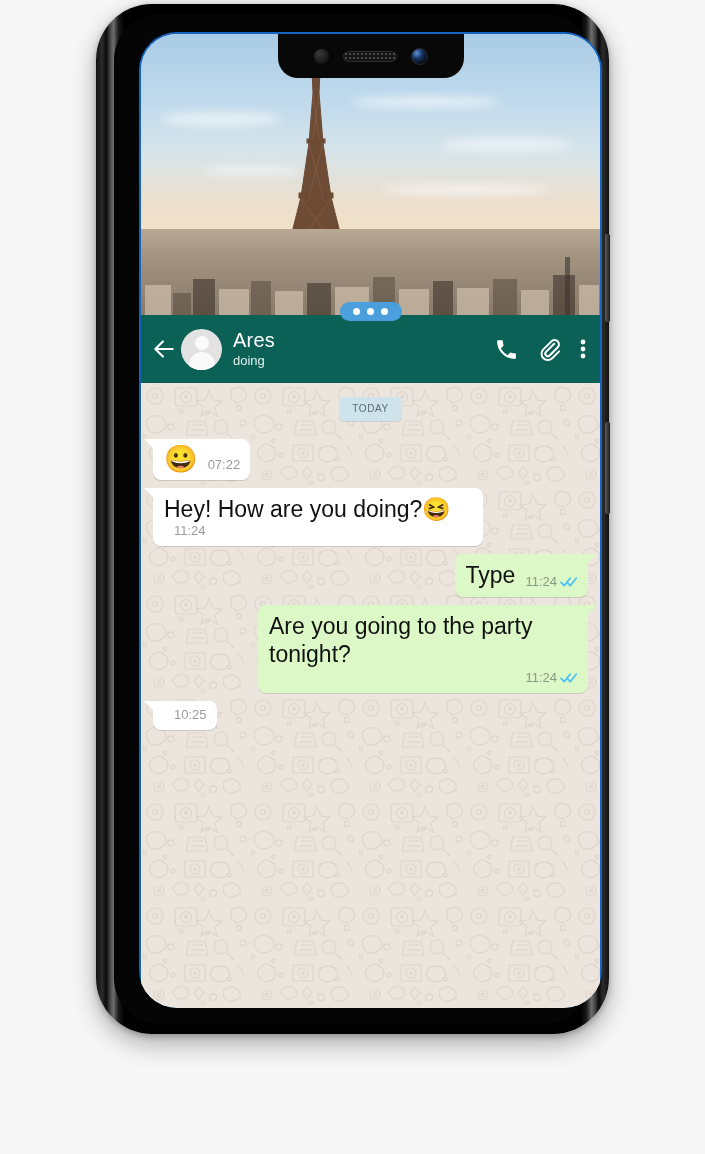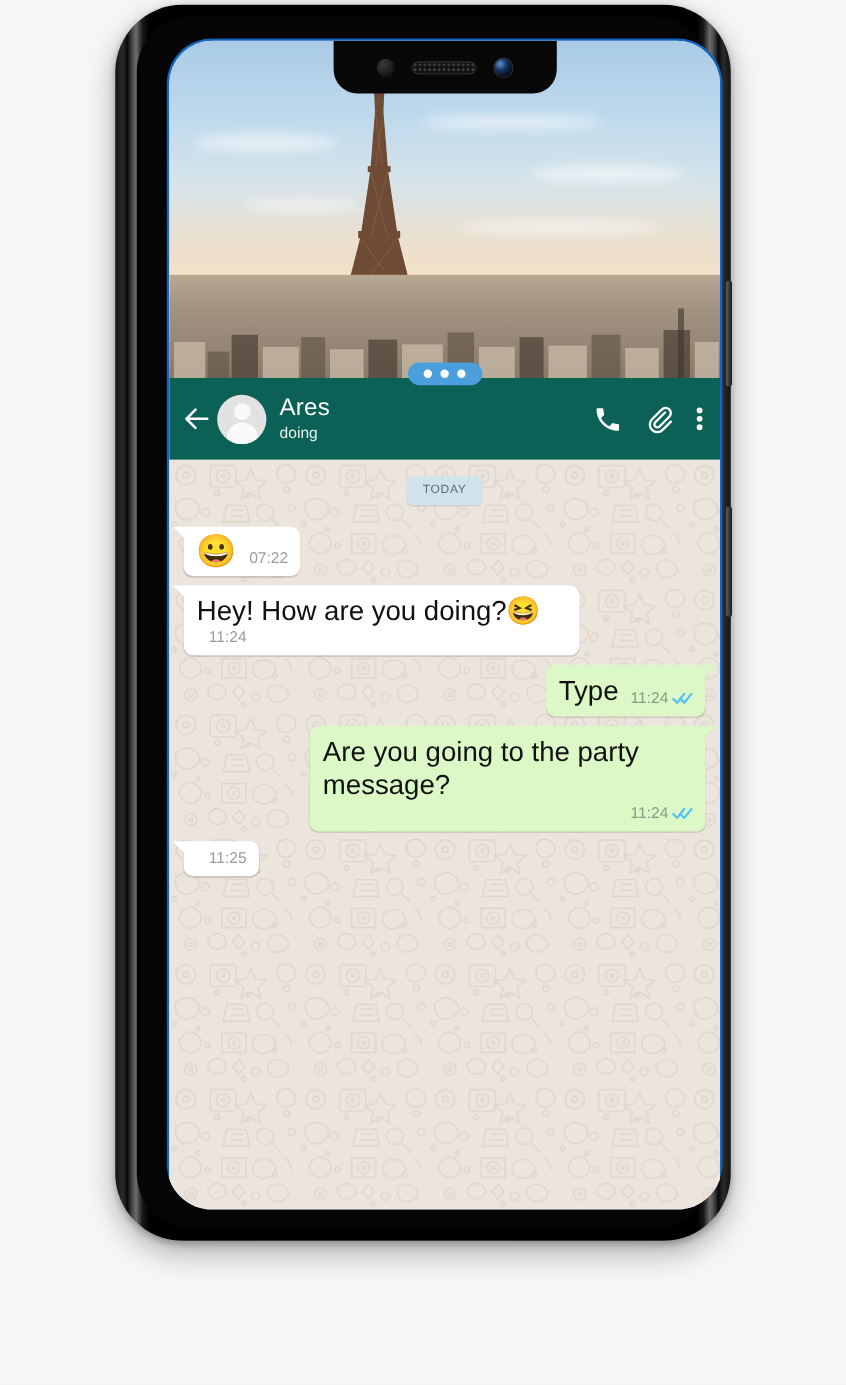--- a/index.html
+++ b/index.html
@@ -533,37 +533,37 @@
                     <path d="M7 7.4 L10.3 10.6 L16.2 3.2" fill="none" stroke="#4fc3f7" stroke-width="1.8" stroke-linecap="round" stroke-linejoin="round"></path>
                   </svg>
                 </span>
               </div>
             </div>
           </div>
 
           <div class="msg-row outgoing">
             <div class="bubble out">
               <div class="bubble-inline">
-                <span class="msg-text">Are you going to the party message?</span>
+                <span class="msg-text">Are you going to the party tonight?</span>
                 <span class="meta block-right">
                   <span class="msg-time">11:24</span>
                   <svg class="ticks" viewBox="0 0 18 13">
                     <path d="M1 7.4 L4.3 10.6 L10.2 3.2" fill="none" stroke="#4fc3f7" stroke-width="1.8" stroke-linecap="round" stroke-linejoin="round"></path>
                     <path d="M7 7.4 L10.3 10.6 L16.2 3.2" fill="none" stroke="#4fc3f7" stroke-width="1.8" stroke-linecap="round" stroke-linejoin="round"></path>
                   </svg>
                 </span>
               </div>
             </div>
           </div>
 
           <div class="msg-row incoming">
             <div class="bubble in">
               <div class="bubble-inline">
                 <span class="meta">
-                  <span class="msg-time">11:25</span>
+                  <span class="msg-time">10:25</span>
                 </span>
               </div>
             </div>
           </div>
         </div>
 
         <div id="input-bar">
           <div id="input-pill">
 
             <svg id="emoji-icon" width="27" height="27" viewBox="0 0 24 24">

